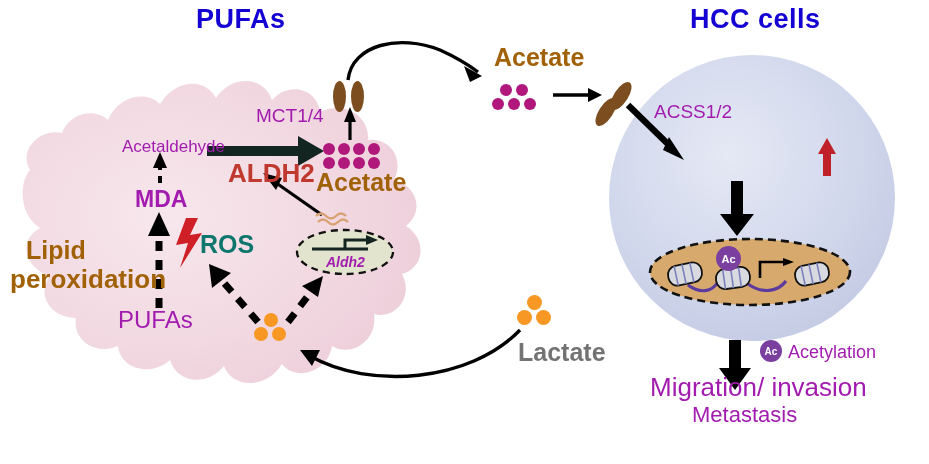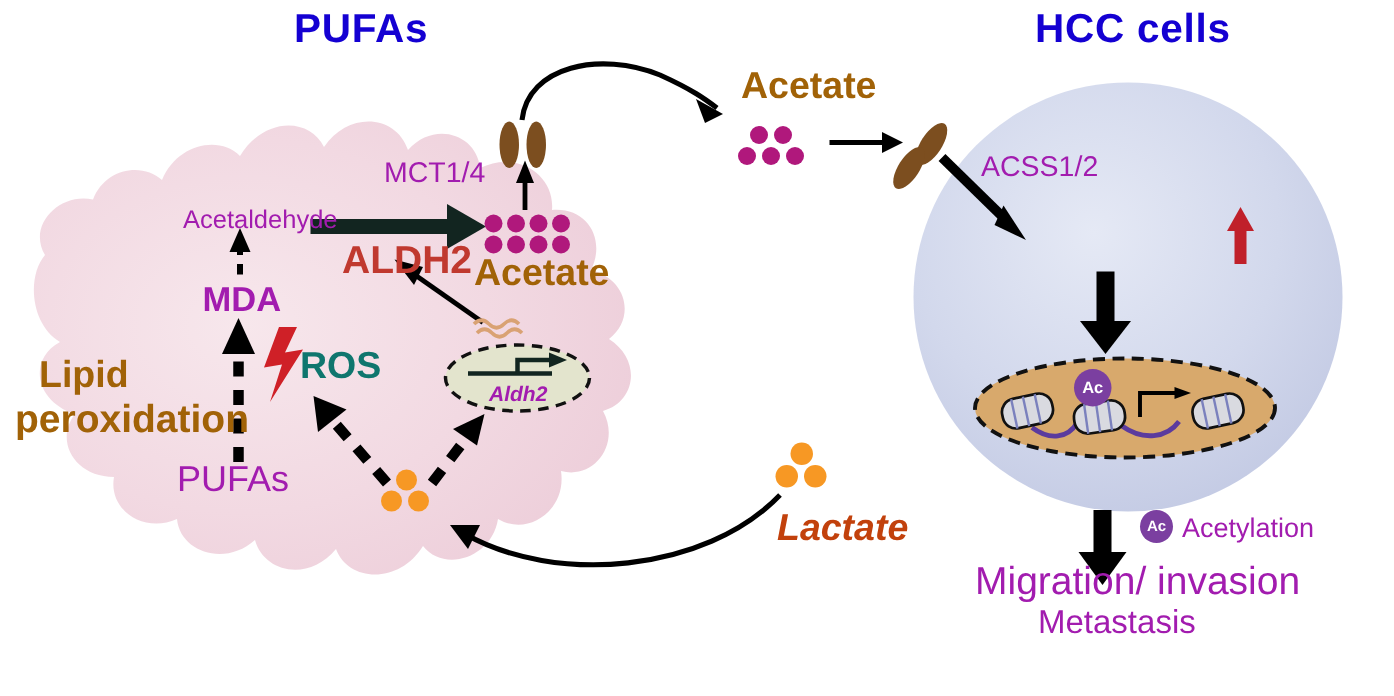--- a/index.html
+++ b/index.html
@@ -6,21 +6,21 @@
   #canvas{
     position:relative;width:929px;height:464px;background:#fff;overflow:hidden;
     font-family:"Liberation Sans","DejaVu Sans",sans-serif;
   }
   .lbl{position:absolute;white-space:nowrap;line-height:1;}
   .title{font-weight:bold;font-size:27px;color:#1400d2;letter-spacing:.5px;}
   .red{color:#a16207;font-weight:bold;}
   .darkred{color:#0f766e;font-weight:bold;}
   .aldh2{color:#c0392f;font-weight:bold;font-size:26px;}
   .blk{color:#a21caf;}
-  .orange{color:#c2410c;font-weight:bold;font-style:italic;}
+  .orange{color:#737373;font-weight:bold;}
   svg{position:absolute;left:0;top:0;overflow:visible;}
   .dot{position:absolute;border-radius:50%;}
   .mag{background:#b0187c;}
   .org{background:#f79824;}
   .ovalch{position:absolute;border-radius:50%;background:#7c4e1f;}
   .acbadge{
     position:absolute;border-radius:50%;background:#7b3fa0;color:#fff;
     font-size:11px;font-weight:bold;display:flex;align-items:center;
     justify-content:center;font-family:"Liberation Sans",sans-serif;
   }

